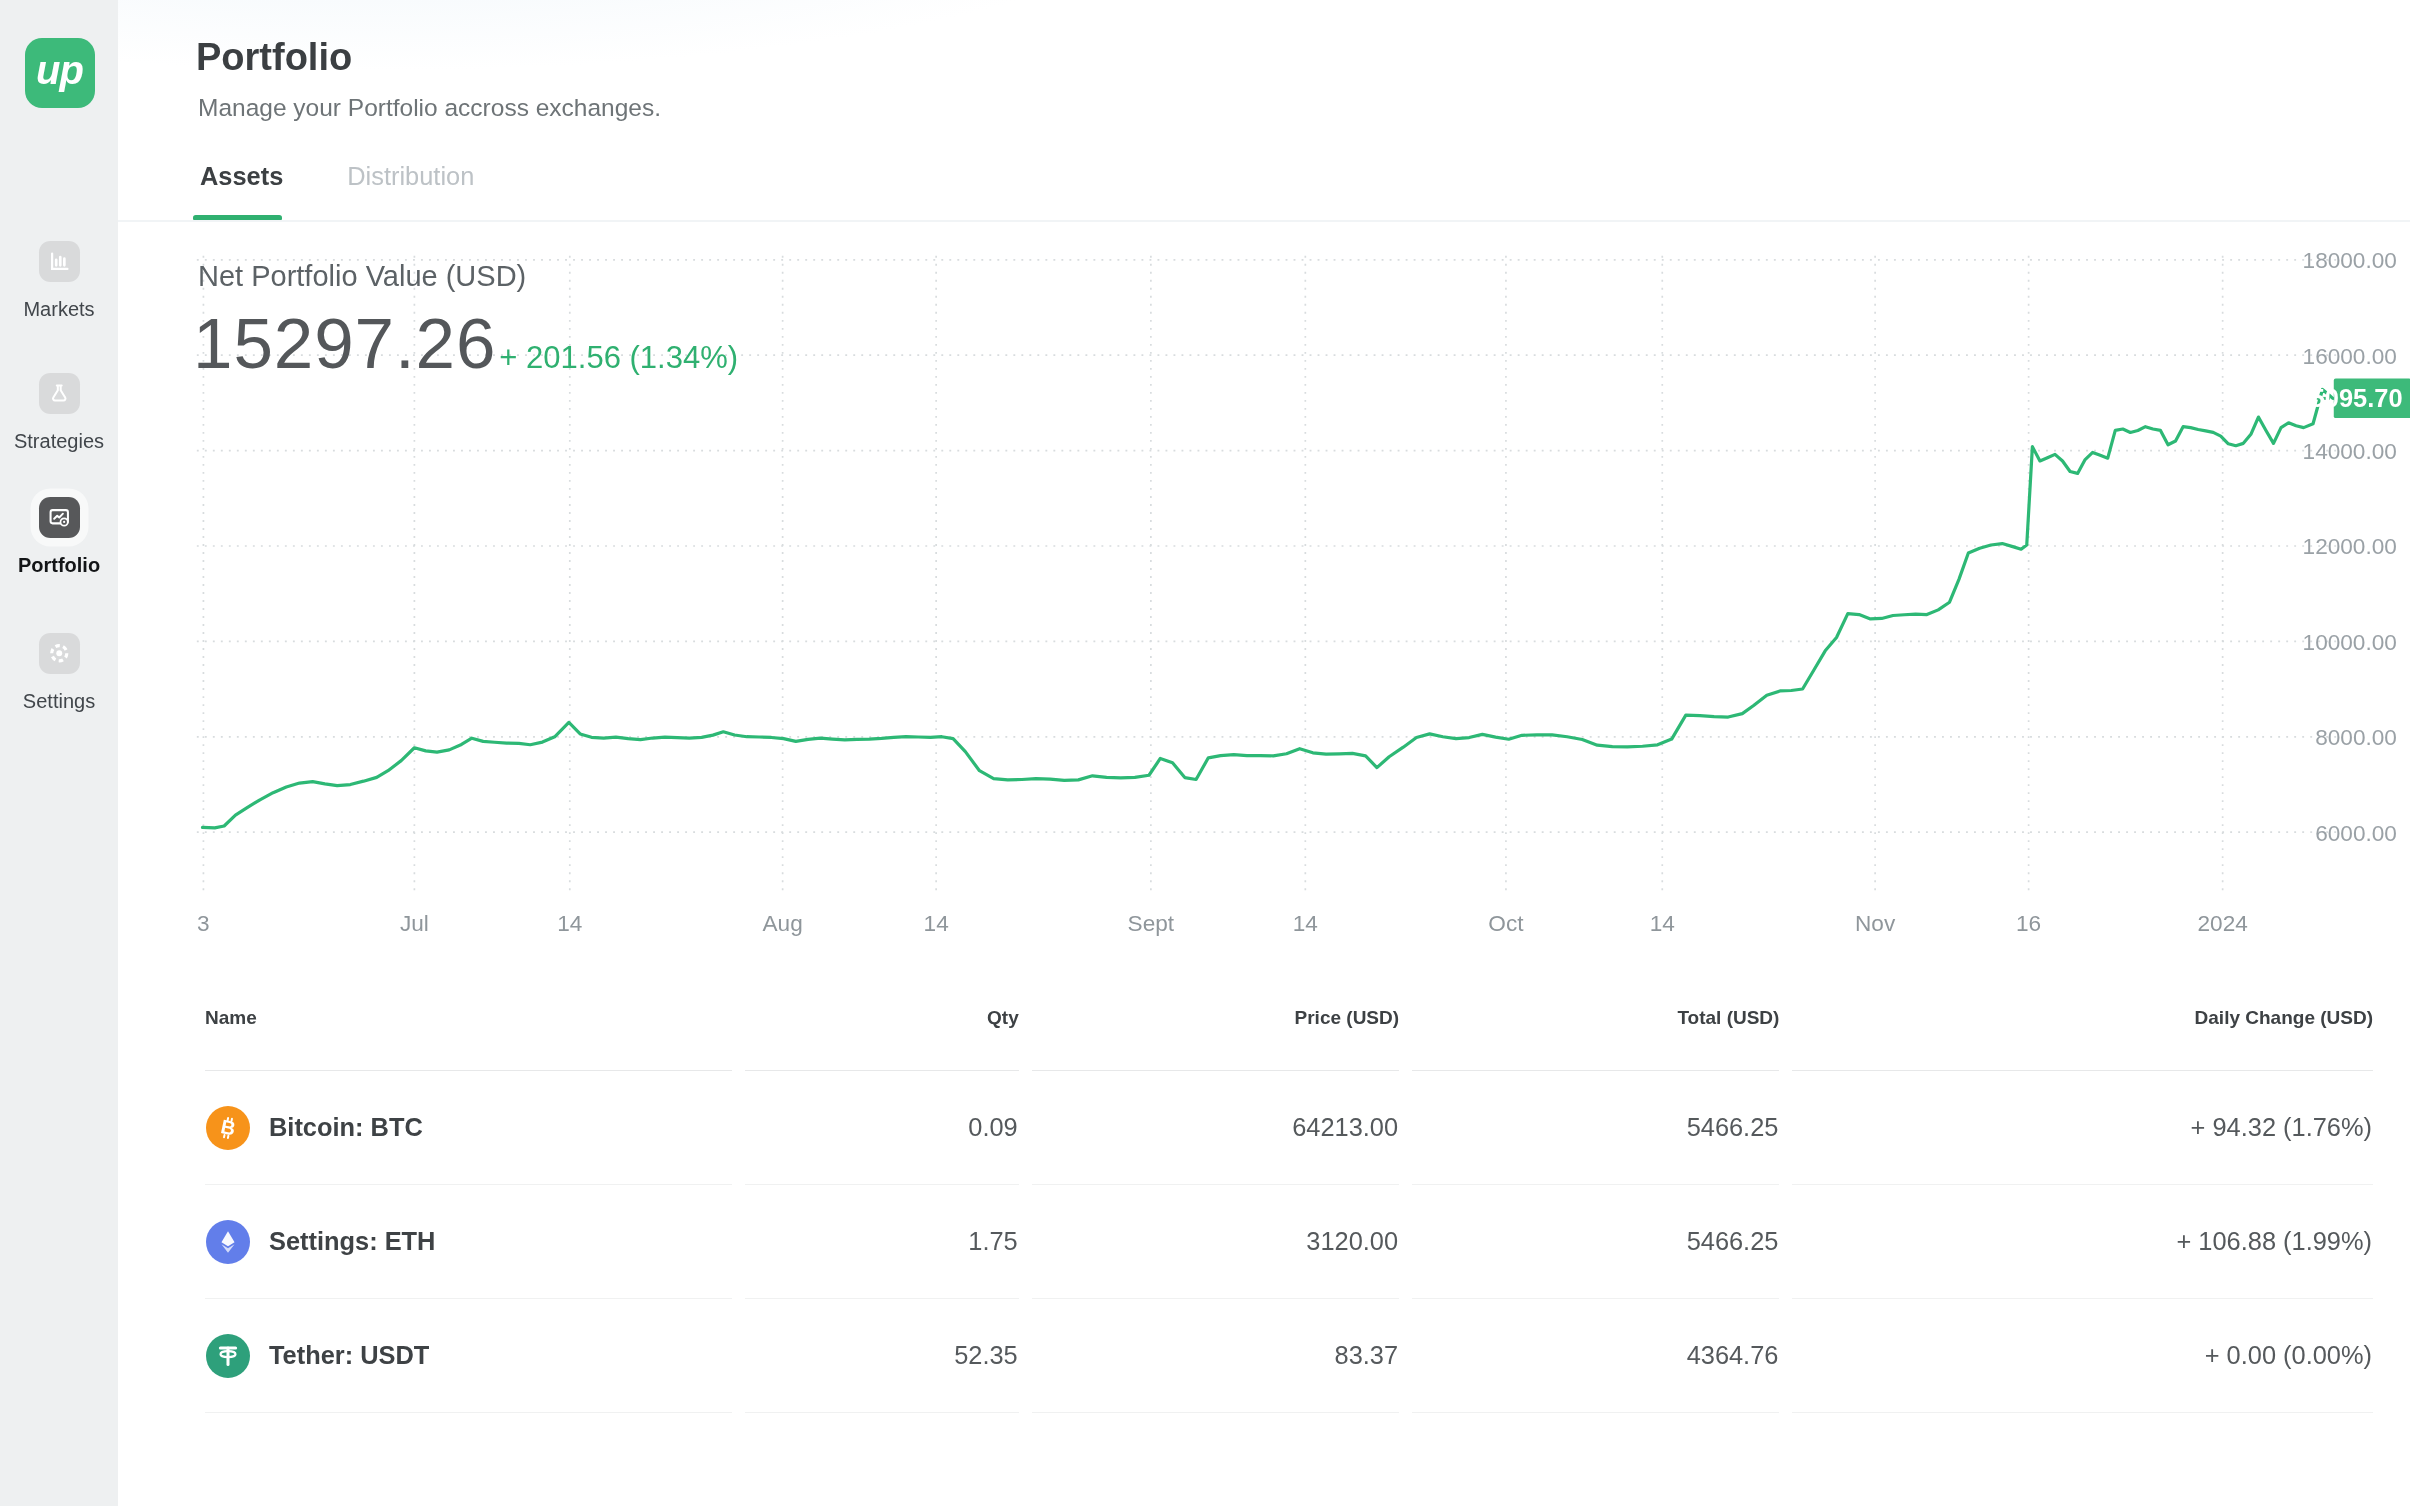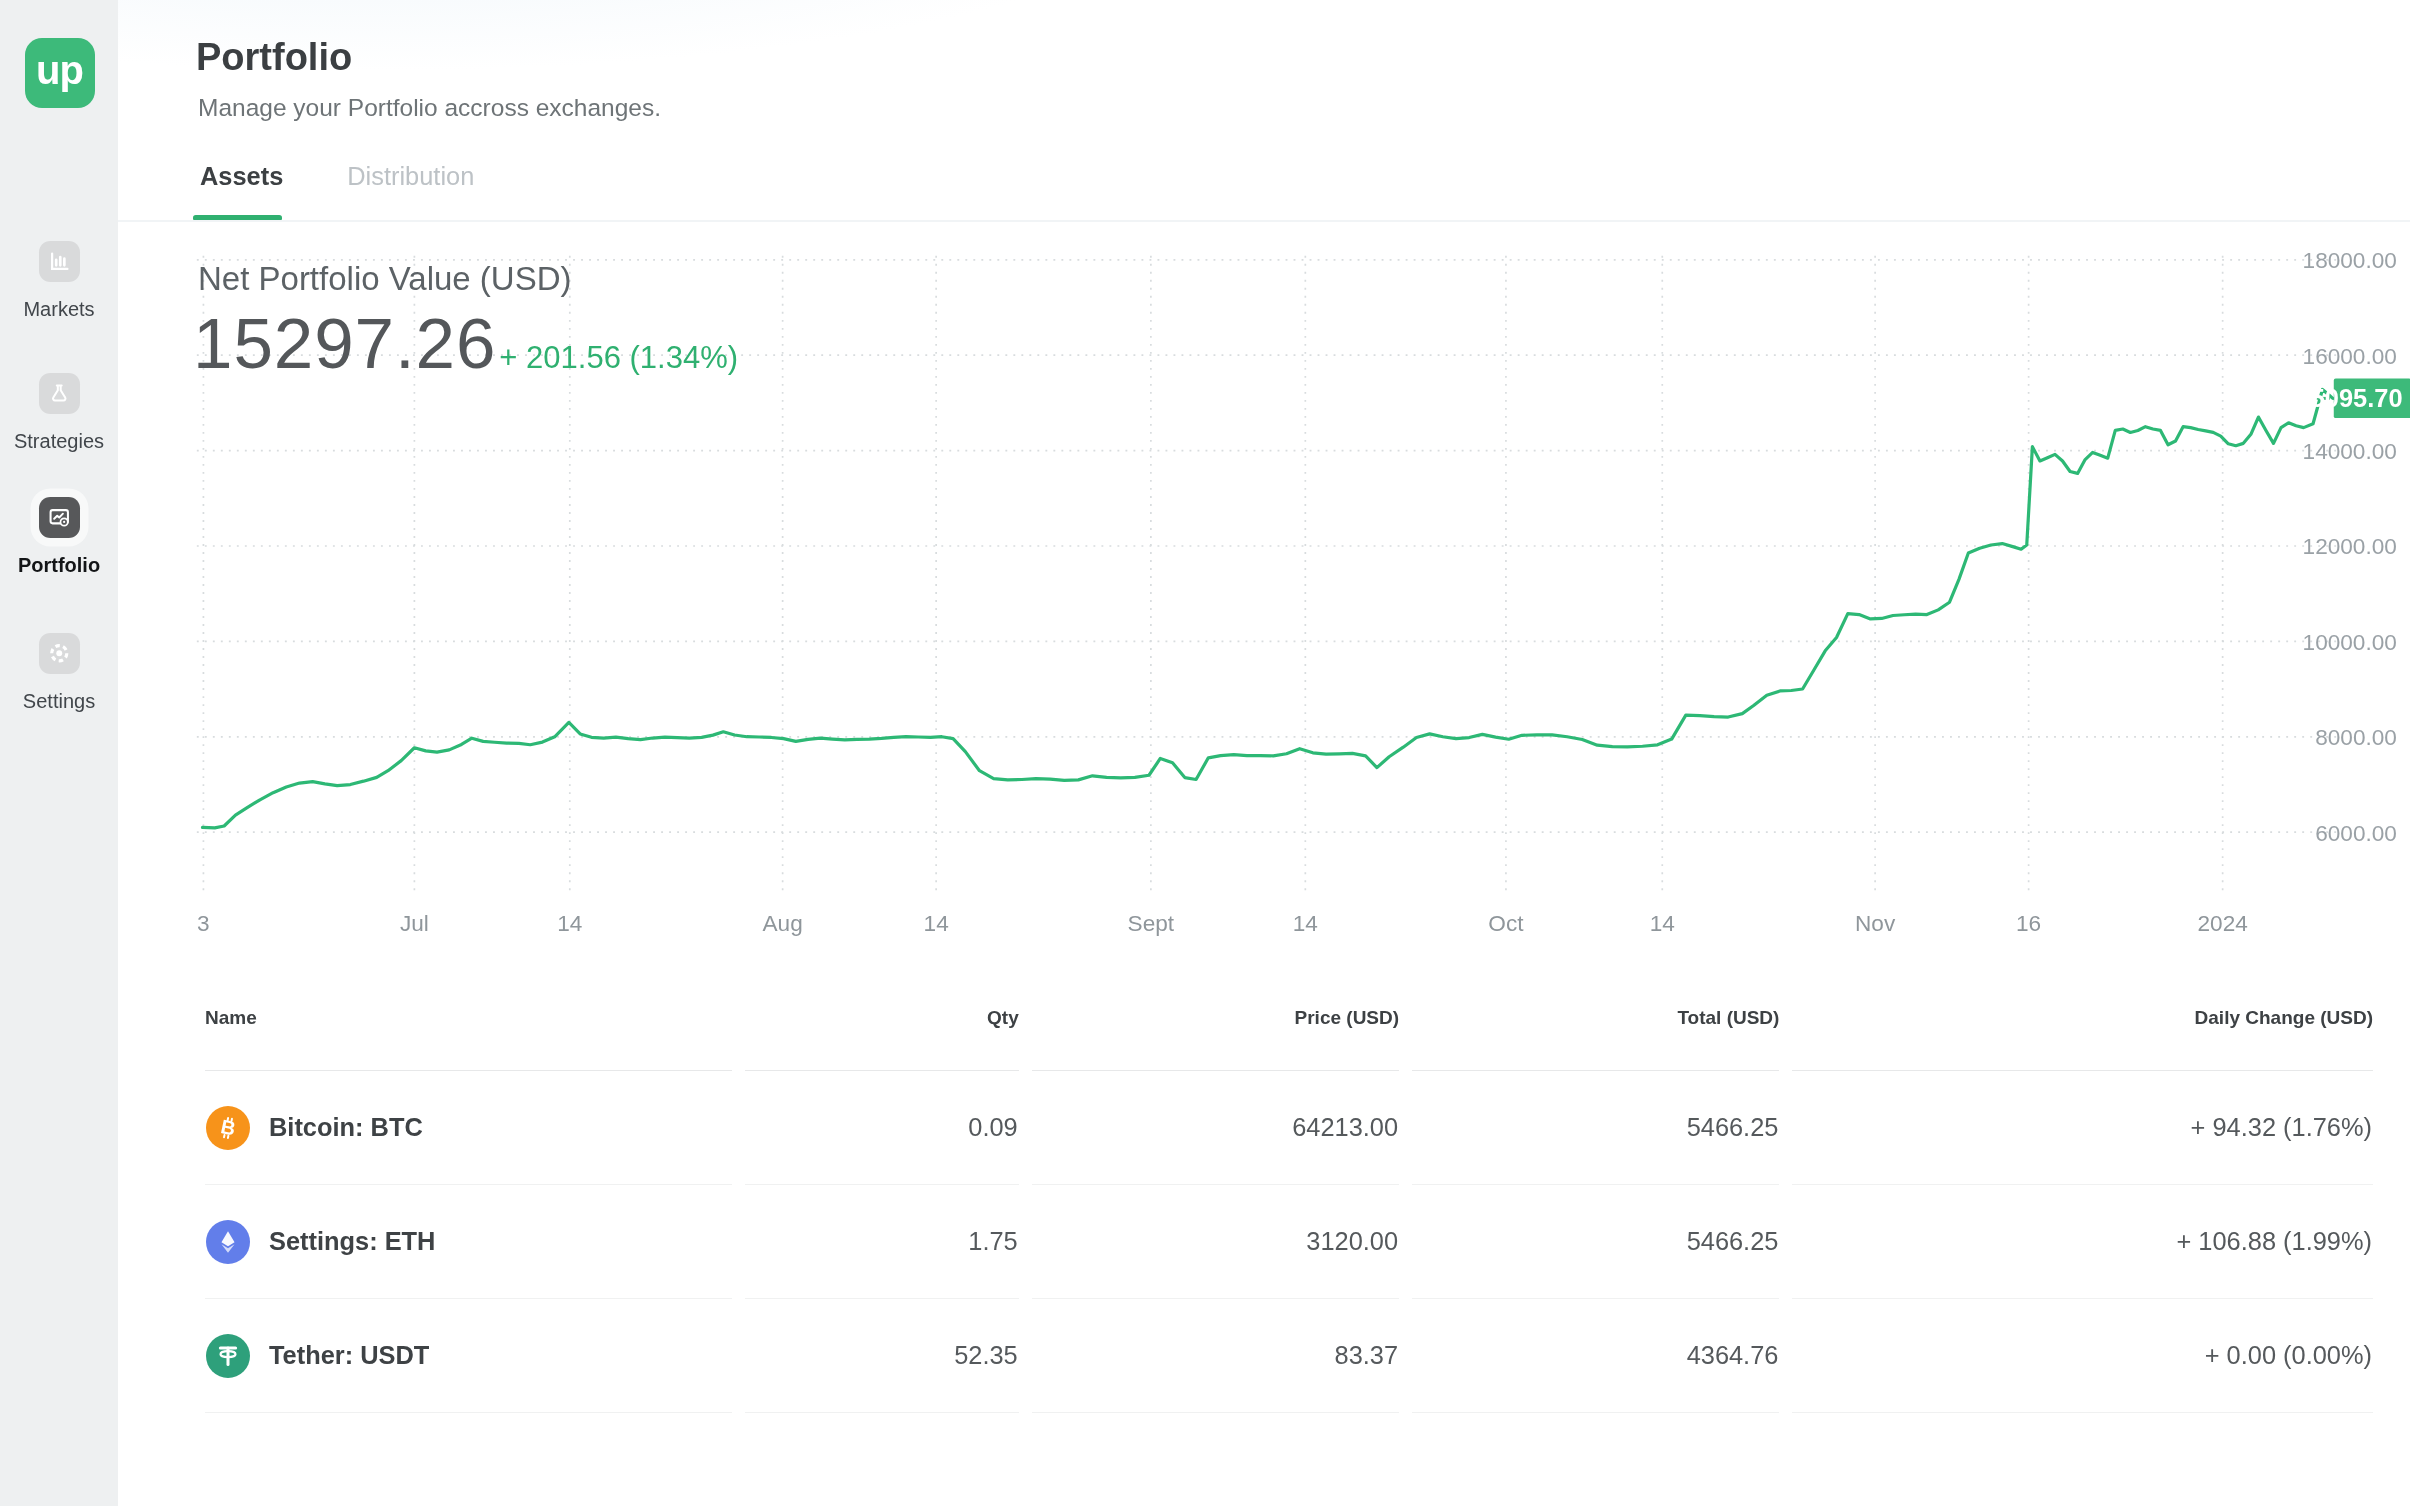--- a/index.html
+++ b/index.html
@@ -6,21 +6,21 @@
   #screen{
     position:relative;width:2411px;height:1507px;overflow:hidden;background:#ffffff;
     font-family:"Liberation Sans","DejaVu Sans",sans-serif;
     -webkit-font-smoothing:antialiased;
   }
   
   #sidebar{position:absolute;left:0;top:0;width:118px;height:1507px;background:#eef0f1;}
   .logo{
     position:absolute;left:24.5px;top:38px;width:70px;height:70px;border-radius:17px;
     background:var(--accent);color:#fff;font-size:40px;font-weight:700;letter-spacing:-0.9px;
-    display:flex;align-items:center;justify-content:center;cursor:pointer;padding-bottom:5.6px;box-sizing:border-box;
+    display:flex;align-items:center;justify-content:center;cursor:pointer;padding-bottom:5.6px;box-sizing:border-box;font-style:italic;
   }
   .nav-item{position:absolute;left:0;width:118px;display:flex;flex-direction:column;align-items:center;gap:16px;cursor:pointer;}
   .chip{width:41px;height:41px;border-radius:11.3px;background:#d9dadb;display:flex;align-items:center;justify-content:center;}
   .chip svg{display:block;}
   .nav-item.active .chip{background:#57585a;box-shadow:0 0 0 8.5px rgba(255,255,255,0.6);}
   .nav-label{font-size:20px;color:#41464b;}
   .nav-item.active .nav-label{font-weight:700;color:#131517;}
   #nav-markets{top:241px;} #nav-strategies{top:373px;} #nav-portfolio{top:497px;} #nav-settings{top:633px;}
   
   .wash{position:absolute;left:118px;top:0;width:1412px;height:132px;pointer-events:none;
@@ -28,21 +28,21 @@
   
   .page-title{position:absolute;left:196px;top:36px;font-size:38px;font-weight:700;color:#3b3f42;}
   .page-subtitle{position:absolute;left:198px;top:94px;font-size:24.5px;color:#6e7477;}
   .tabs{position:absolute;left:200px;top:162px;display:flex;gap:64px;}
   .tab{position:relative;font-size:25.4px;color:#bdc2c6;padding-bottom:30px;cursor:pointer;white-space:nowrap;}
   .tab.active{color:#3c4043;font-weight:700;}
   .tab .tab-underline{display:none;}
   .tab.active .tab-underline{display:block;position:absolute;left:-6.6px;bottom:0;width:89px;height:5.6px;border-radius:2.8px;background:var(--positive);}
   .tabs-rule{position:absolute;left:118px;top:220px;width:2293px;height:1.9px;background:#f1f4f6;}
   
-  .chart-label{position:absolute;left:198px;top:260px;font-size:33px;color:#5c6266;}
+  .chart-label{position:absolute;left:198px;top:260px;font-size:29px;color:#5c6266;}
   .value-row{position:absolute;left:193px;top:303px;display:flex;align-items:baseline;gap:3px;}
   .big-value{font-size:71px;font-weight:500;color:#54575a;letter-spacing:0.9px;}
   .big-change{font-size:31px;color:var(--positive);}
   
   #chart-svg{position:absolute;left:0;top:235px;width:2411px;height:716px;}
   #chart-svg .grid{stroke:#d8dcde;stroke-width:1.8;stroke-dasharray:2 6.5;fill:none;}
   #chart-svg .series{fill:none;stroke:var(--line);stroke-width:3.4;stroke-linejoin:round;stroke-linecap:round;}
   #chart-svg .ylab{font-size:24px;fill:#9aa1a6;}
   #chart-svg .xlab{font-size:24px;fill:#8f969b;}
   #chart-svg .endtick{stroke:var(--accent);stroke-width:3;}

